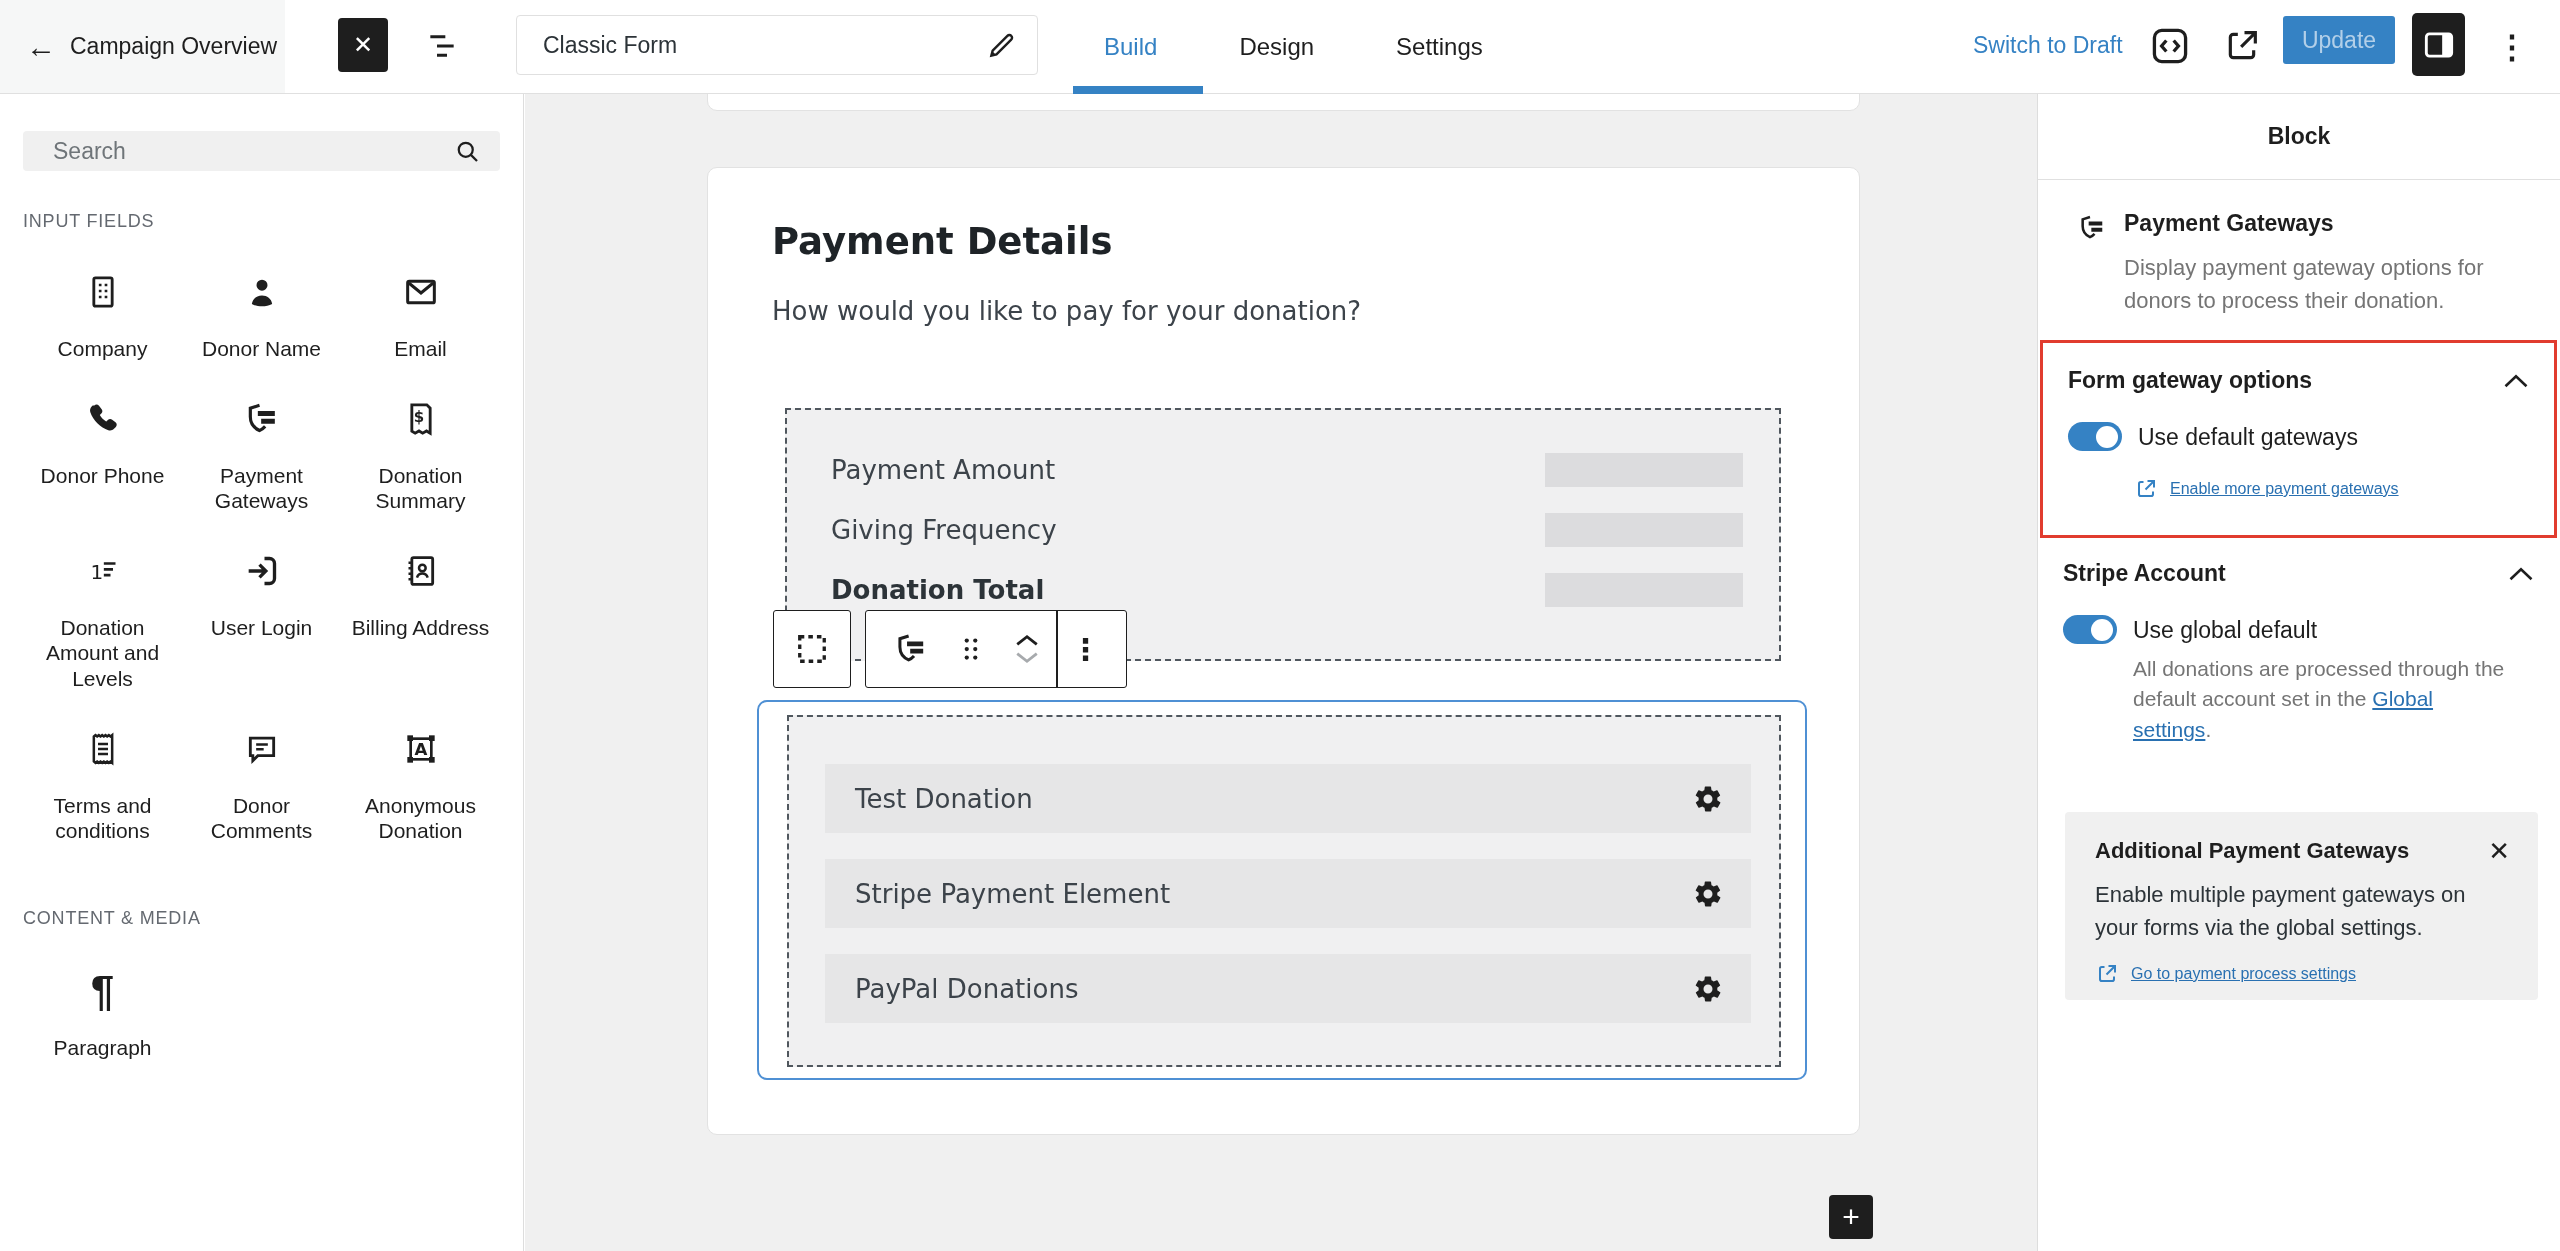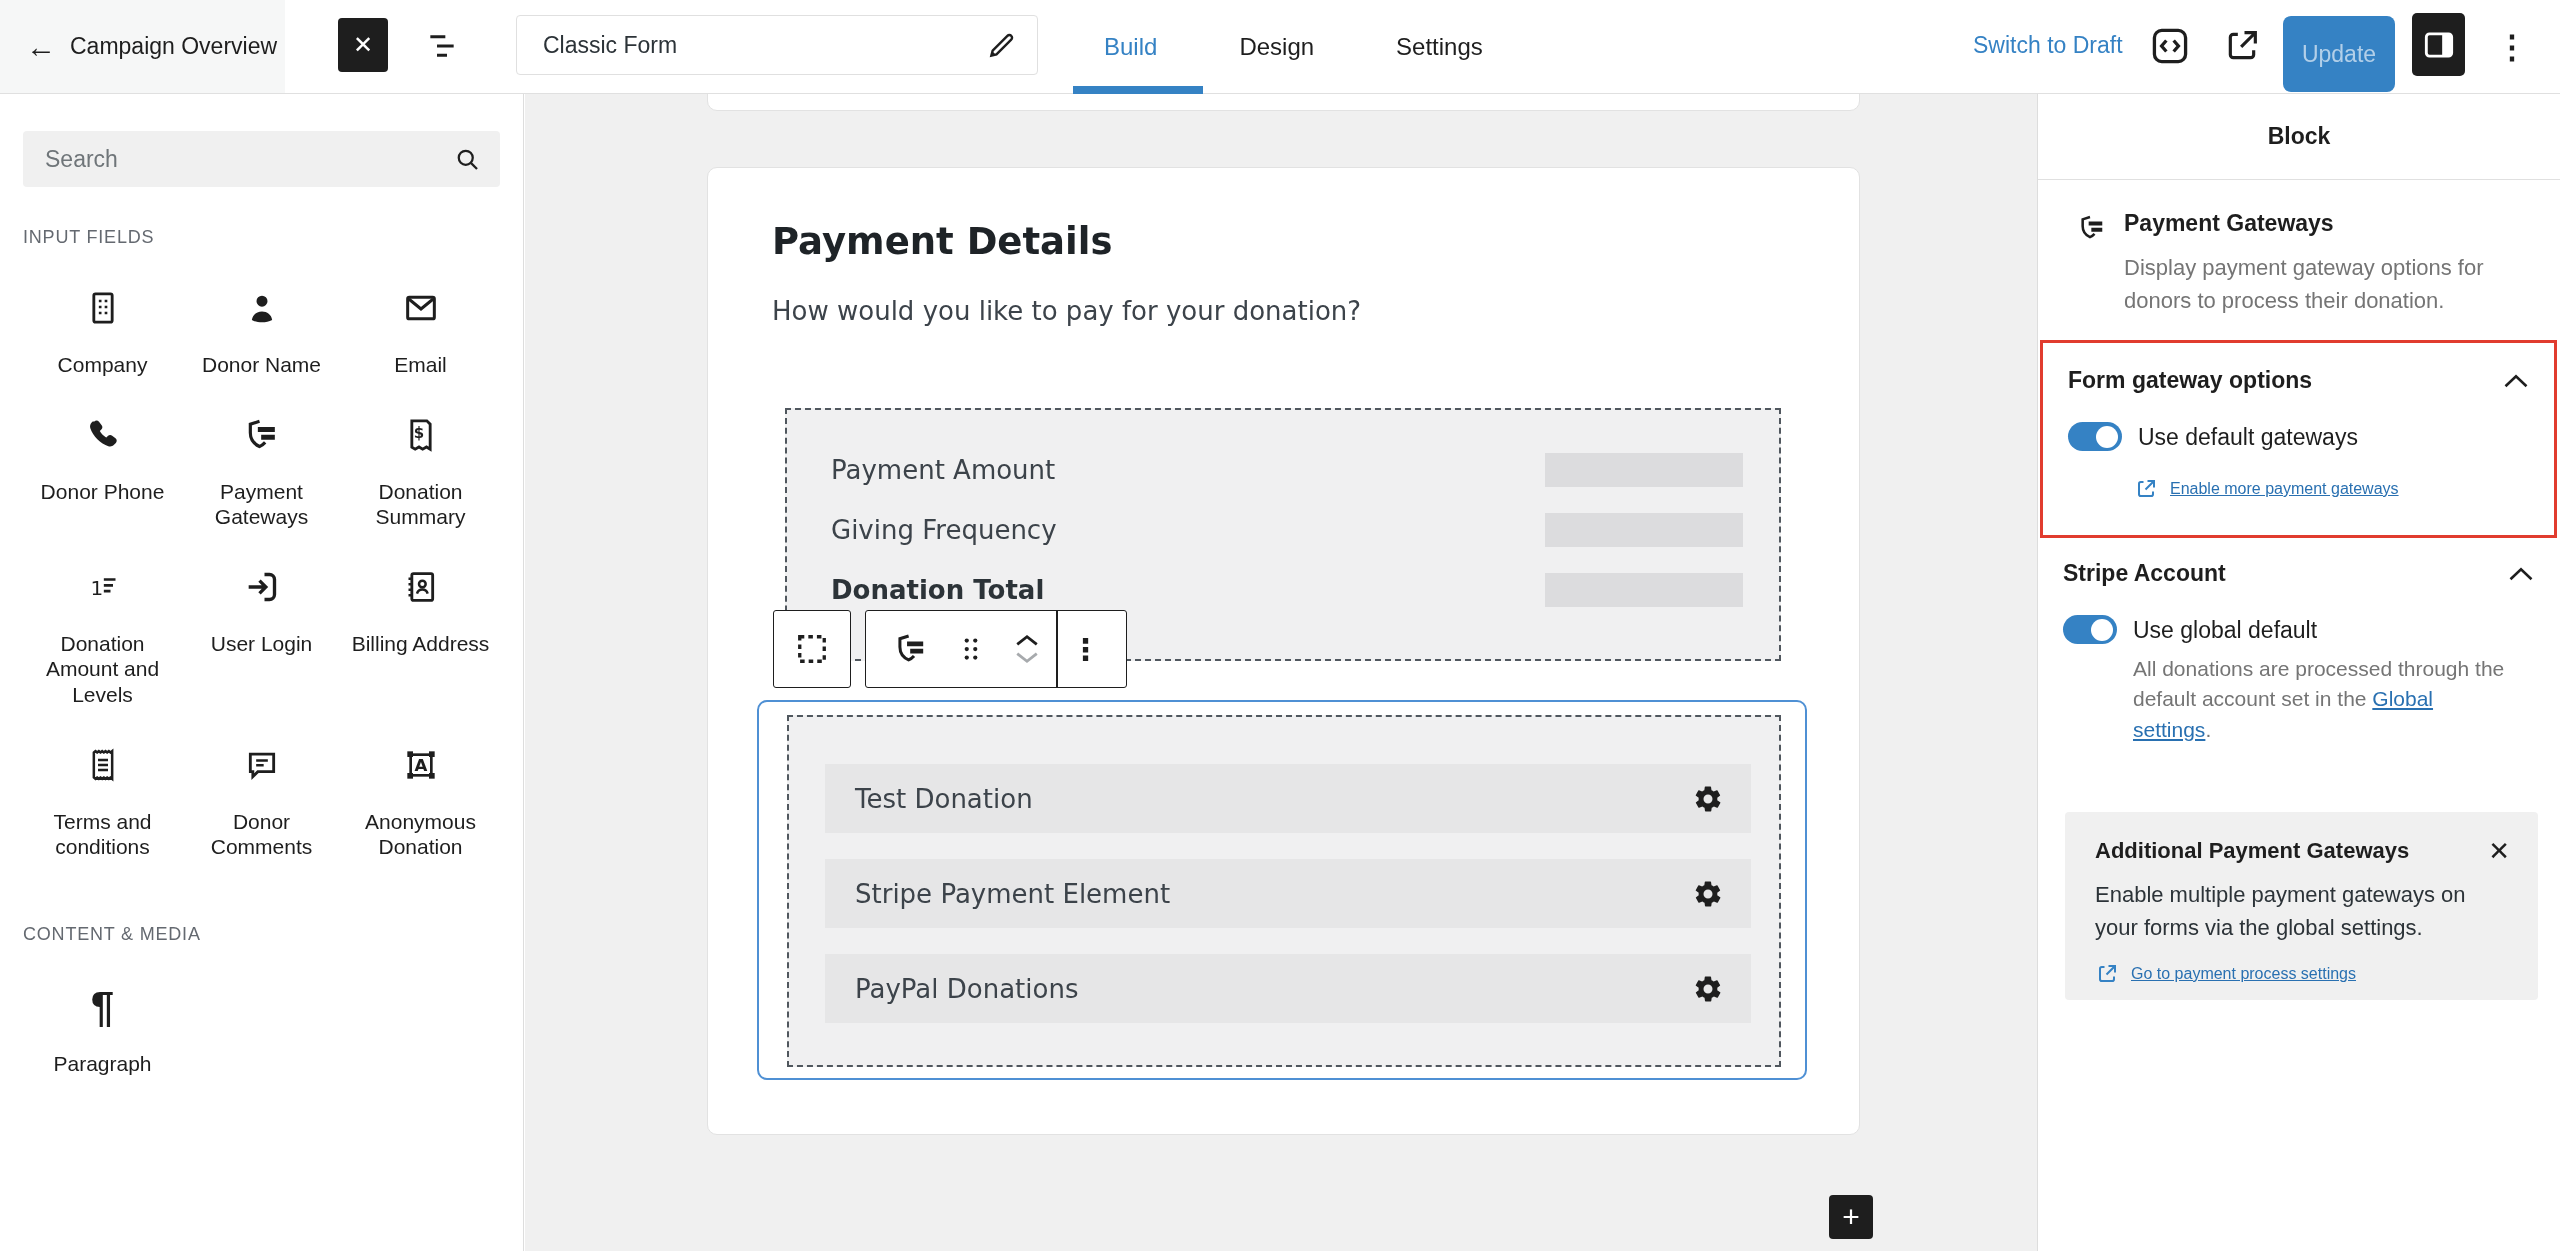--- a/index.html
+++ b/index.html
@@ -16,27 +16,27 @@
   .listview-btn { position:absolute; left:418px; top:24px; width:48px; height:44px; display:flex; align-items:center; justify-content:center; cursor:pointer; }
   .title-input { position:absolute; left:516px; top:15px; width:522px; height:60px; border:1px solid #e0e0e0; border-radius:4px; background:#fff; display:flex; align-items:center; }
   .title-input input { border:none; outline:none; flex:1; font-size:23px; color:#2c3338; padding:0 20px 0 26px; font-family:inherit; background:transparent; }
   .pencil { width:34px; margin-right:18px; }
   .tabs { position:absolute; left:1104px; top:0; height:93px; display:flex; align-items:center; gap:82px; }
   .tab { font-size:24px; color:#1e1e1e; cursor:pointer; }
   .tab.active { color:#3582c4; font-weight:500; }
   .tab-underline { position:absolute; left:1073px; top:86px; width:130px; height:8px; background:#3582c4; }
   .switch-draft { position:absolute; left:1973px; top:32px; font-size:23px; color:#3582c4; cursor:pointer; }
   .icon-btn { position:absolute; top:22px; width:48px; height:48px; display:flex; align-items:center; justify-content:center; cursor:pointer; }
-  .update-btn { position:absolute; left:2283px; top:16px; width:112px; height:76px; background:#3582c4; border:none; border-radius:8px; color:rgba(255,255,255,.62); font-size:23px; font-family:inherit; cursor:pointer; }
+  .update-btn { position:absolute; left:2283px; top:16px; width:112px; height:48px; background:#3582c4; border:none; border-radius:3px; color:rgba(255,255,255,.62); font-size:23px; font-family:inherit; cursor:pointer; }
   .panel-toggle { position:absolute; left:2412px; top:13px; width:53px; height:63px; background:#1e1e1e; border-radius:5px; display:flex; align-items:center; justify-content:center; cursor:pointer; }
   .kebab { position:absolute; left:2492px; top:20px; width:40px; height:54px; display:flex; align-items:center; justify-content:center; font-size:32px; font-weight:bold; letter-spacing:0; cursor:pointer; }
 
   
   .lsidebar { position:absolute; top:94px; left:0; width:524px; bottom:0; background:#fff; border-right:1px solid #ddd; padding:37px 23px 0 23px; overflow:hidden; }
-  .search-box { height:56px; background:#f0f0f0; border-radius:4px; display:flex; align-items:center; padding:0 18px 0 22px; }
+  .search-box { height:40px; background:#f0f0f0; border-radius:4px; display:flex; align-items:center; padding:0 18px 0 30px; }
   .search-box input { flex:1; border:none; outline:none; background:transparent; font-size:23px; color:#3c434a; font-family:inherit; }
   .search-box input::placeholder { color:#6f7579; }
   .section-label { margin-top:40px; font-size:18px; letter-spacing:.8px; color:#646970; }
   .fields-grid { margin-top:38px; display:grid; grid-template-columns:repeat(3,1fr); row-gap:35px; }
   .field-item { display:flex; flex-direction:column; align-items:center; cursor:grab; }
   .field-item .ficon { height:44px; display:flex; align-items:center; justify-content:center; }
   .field-item .flabel { margin-top:22px; font-size:21px; line-height:1.22; text-align:center; max-width:152px; color:#1e1e1e; }
   .pilcrow { font-size:42px; font-weight:bold; line-height:44px; }
 
   

